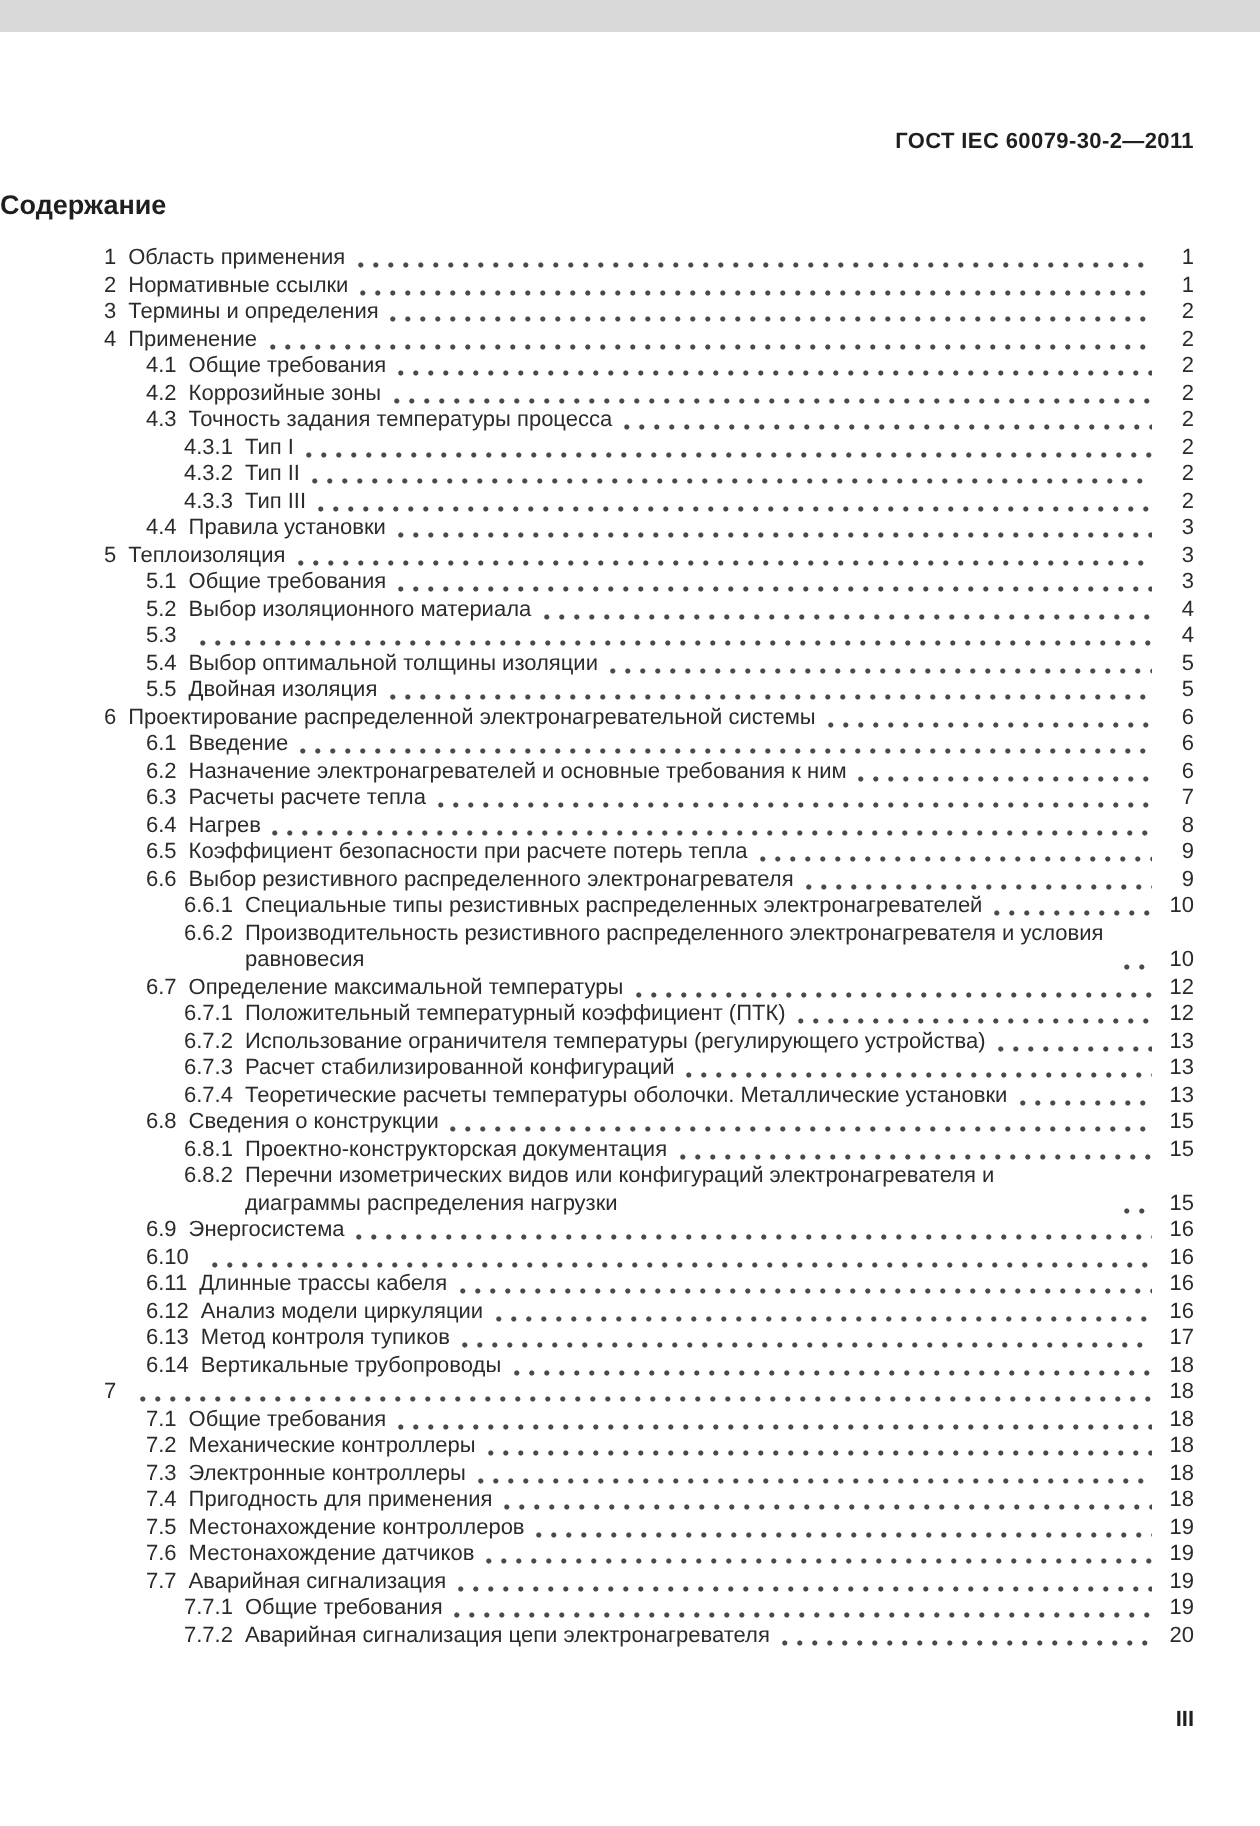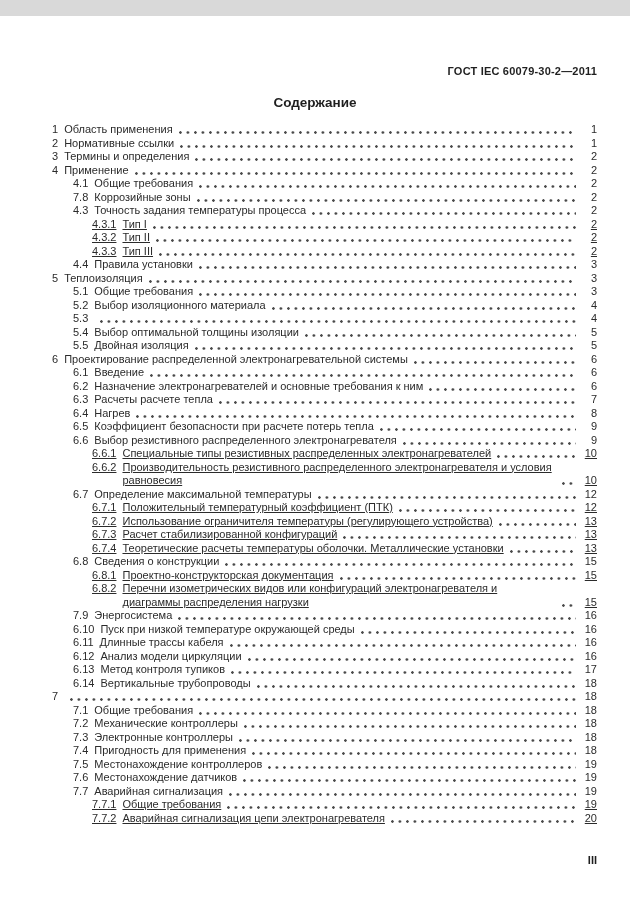--- a/index.html
+++ b/index.html
@@ -24,42 +24,42 @@
     font-weight: bold;
     color: #1f1f1f;
     letter-spacing: 0.2px;
   }
 
   .toc-title {
     position: absolute;
     top: 79px;
     left: 0;
     width: 100%;
-    text-align: center;
+    text-align: left;
     font-size: 13.5px;
     font-weight: bold;
     color: #1f1f1f;
   }
 
   .toc {
     position: absolute;
     top: 107px;
     left: 52px;
     right: 33px;
   }
 
   .toc-row {
     display: flex;
     align-items: baseline;
     font-size: 11px;
     line-height: 13.5px;
   }
   .toc-row.lvl-1 { padding-left: 0; }
   .toc-row.lvl-2 { padding-left: 21px; }
-  .toc-row.lvl-3 { padding-left: 40px; text-decoration: underline; }
+  .toc-row.lvl-3 { padding-left: 40px; }
 
   .toc-num {
     white-space: nowrap;
     margin-right: 6px;
     flex: 0 0 auto;
   }
 
   .toc-label {
     flex: 0 1 auto;
   }
@@ -126,21 +126,21 @@
     <span class="toc-dots"></span>
     <span class="toc-page">2</span>
   </div>
       <div class="toc-row lvl-2">
     <span class="toc-num">4.1</span>
     <span class="toc-label">Общие требования</span>
     <span class="toc-dots"></span>
     <span class="toc-page">2</span>
   </div>
       <div class="toc-row lvl-2">
-    <span class="toc-num">7.8</span>
+    <span class="toc-num">4.2</span>
     <span class="toc-label">Коррозийные зоны</span>
     <span class="toc-dots"></span>
     <span class="toc-page">2</span>
   </div>
       <div class="toc-row lvl-2">
     <span class="toc-num">4.3</span>
     <span class="toc-label">Точность задания температуры процесса</span>
     <span class="toc-dots"></span>
     <span class="toc-page">2</span>
   </div>
@@ -299,28 +299,27 @@
     <span class="toc-dots"></span>
     <span class="toc-page">15</span>
   </div>
       <div class="toc-row lvl-3">
     <span class="toc-num">6.8.2</span>
     <span class="toc-label">Перечни изометрических видов или конфигураций электронагревателя и диаграммы распределения нагрузки</span>
     <span class="toc-dots"></span>
     <span class="toc-page">15</span>
   </div>
       <div class="toc-row lvl-2">
-    <span class="toc-num">7.9</span>
+    <span class="toc-num">6.9</span>
     <span class="toc-label">Энергосистема</span>
     <span class="toc-dots"></span>
     <span class="toc-page">16</span>
   </div>
       <div class="toc-row lvl-2">
     <span class="toc-num">6.10</span>
-    <span class="toc-label">Пуск при низкой температуре окружающей среды</span>
     <span class="toc-dots"></span>
     <span class="toc-page">16</span>
   </div>
       <div class="toc-row lvl-2">
     <span class="toc-num">6.11</span>
     <span class="toc-label">Длинные трассы кабеля</span>
     <span class="toc-dots"></span>
     <span class="toc-page">16</span>
   </div>
       <div class="toc-row lvl-2">

